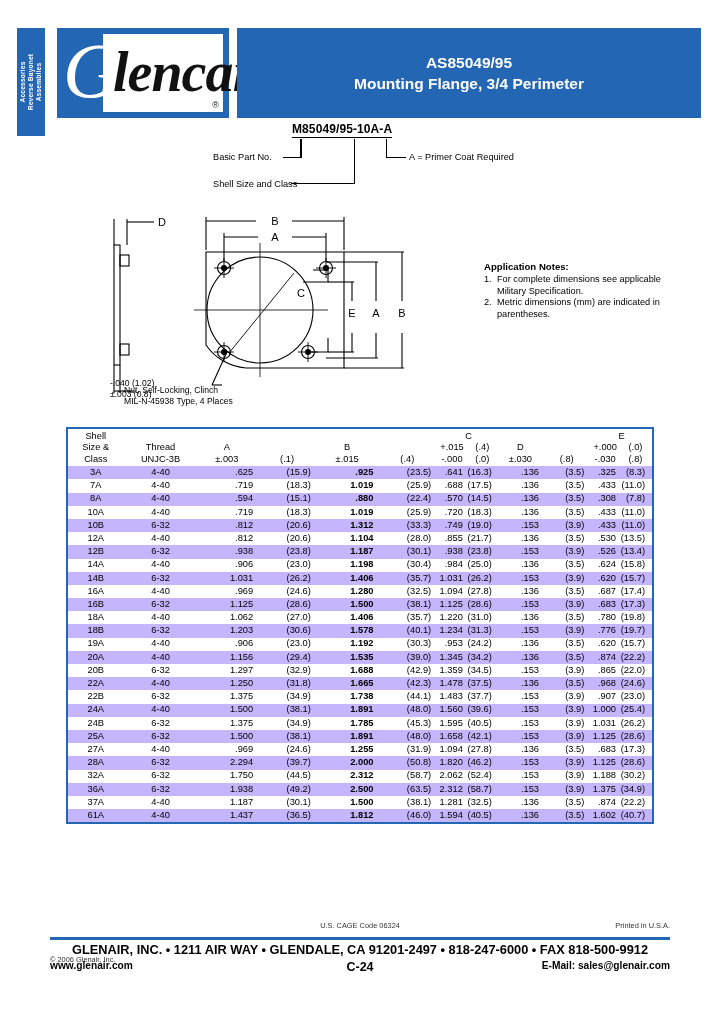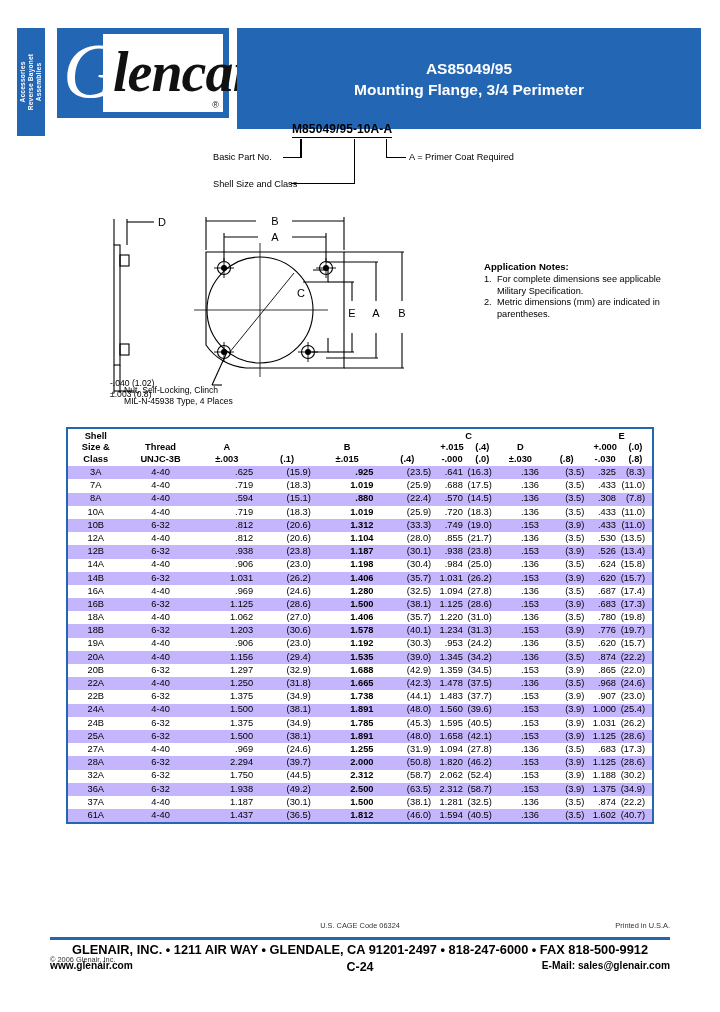--- a/index.html
+++ b/index.html
@@ -48,21 +48,21 @@
     position:absolute;left:56px;top:16px;
     font-family:"Liberation Serif", serif;
     font-style:italic;font-weight:bold;font-size:56px;line-height:56px;
     color:#111;letter-spacing:-1px;
   }
   .logo-reg{
     position:absolute;right:10px;bottom:8px;font-size:9px;color:#111;
   }
 
   .title-bar{
-    position:absolute;left:237px;top:0;right:19px;height:101px;
+    position:absolute;left:237px;top:0;right:19px;height:90px;
     background:#2366b4;
     display:flex;flex-direction:column;align-items:center;justify-content:center;
     color:#fff;
   }
   .title-bar .t1{font-size:15.5px;font-weight:bold;line-height:21px;}
   .title-bar .t2{font-size:15.5px;font-weight:bold;line-height:21px;}
 
   
   .pn-area{position:absolute;left:0;top:122px;width:720px;height:78px;}
   .pn-code{
@@ -103,21 +103,21 @@
   .table-wrap{
     position:absolute;left:66px;top:427px;width:588px;
     border:2px solid #2366b4;box-sizing:border-box;background:#fff;
   }
   .table-title{
     background:#2366b4;color:#fff;text-align:center;
     font-size:12.5px;font-weight:bold;padding:3px 0 4px 0;letter-spacing:.3px;
   }
   table{border-collapse:collapse;width:100%;font-size:9.3px;}
   thead td{
-    font-weight:bold;text-align:center;padding:0;line-height:11.4px;
+    font-weight:normal;text-align:center;padding:0;line-height:11.4px;
     white-space:nowrap;
   }
   thead tr.hr1 td{padding-top:2px;}
   thead tr.hr3 td{padding-bottom:1px;}
   tbody td{
     text-align:center;padding:0.8px 0;line-height:11.6px;white-space:nowrap;
   }
   tbody tr.alt{background:#c4b5fd;}
   td.num{text-align:right;padding-right:3px;}
   td.mm{text-align:right;padding-right:7px;}

